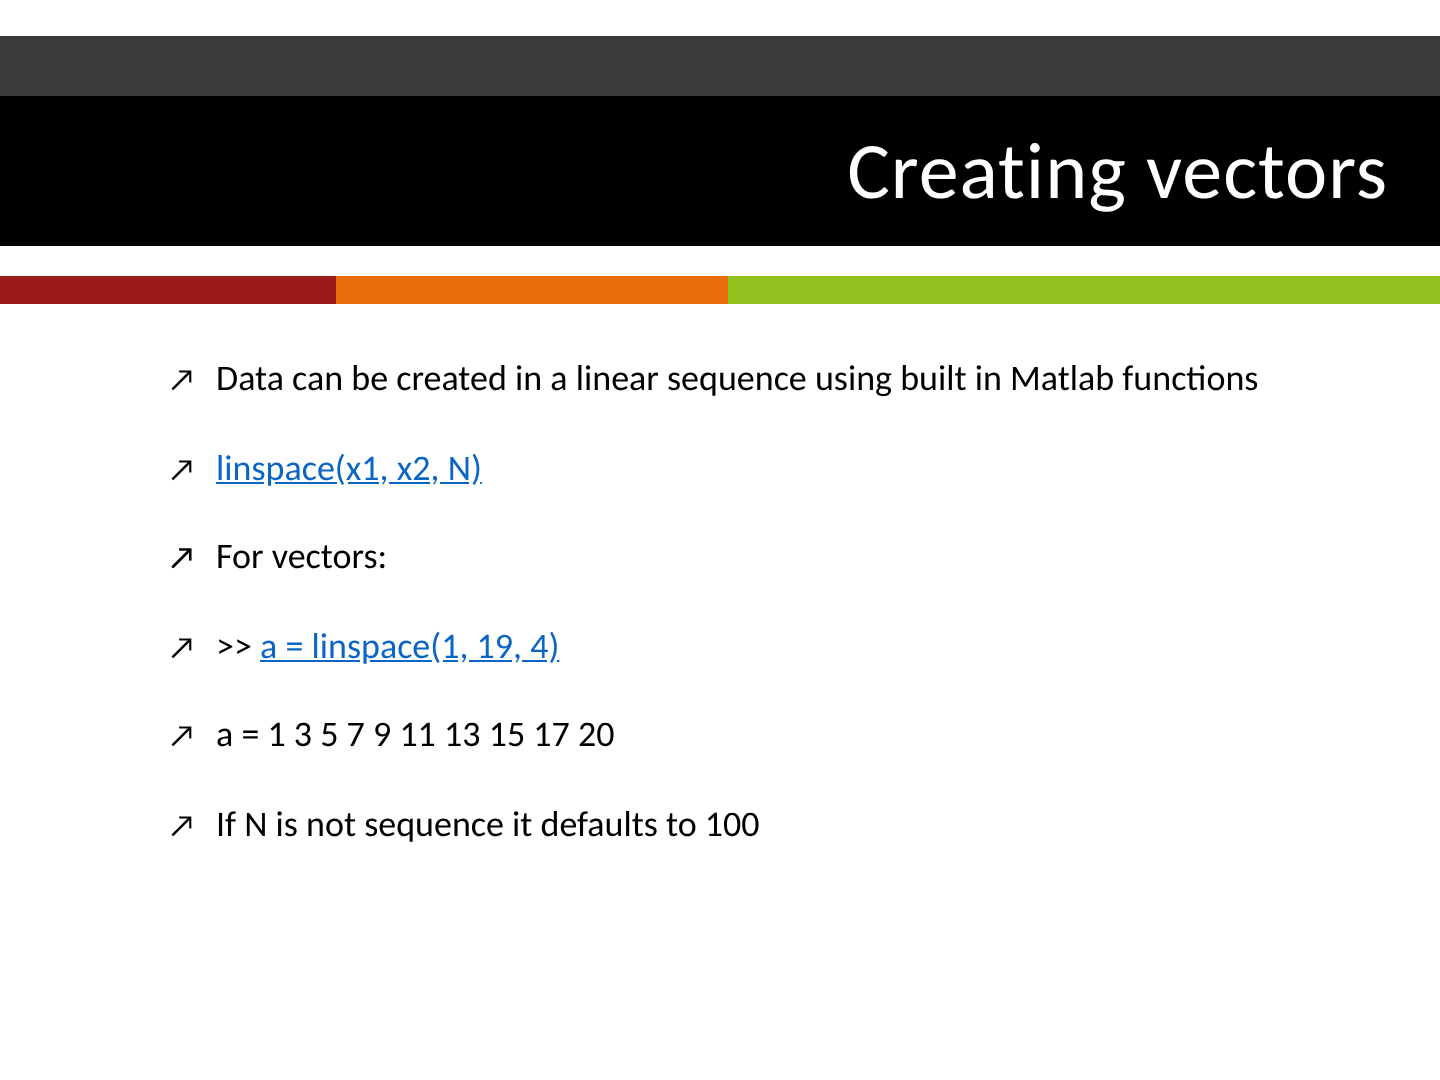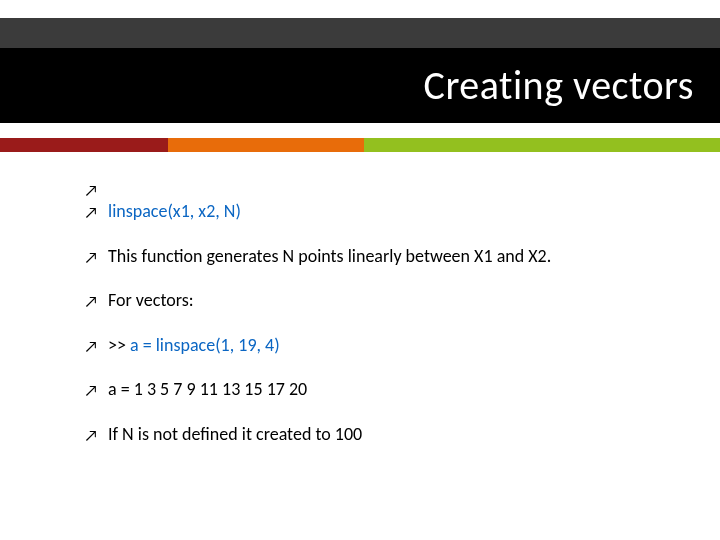--- a/index.html
+++ b/index.html
@@ -8,57 +8,57 @@
   .top-gray { position: absolute; top: 18px; left: 0; width: 100%; height: 30px; background: #3b3b3b; }
   .title-bar { position: absolute; top: 48px; left: 0; width: 100%; height: 75px; background: #000; display: flex; align-items: center; justify-content: flex-end; padding-right: 26px; }
   .title-bar h1 { color: #fff; font-weight: 400; font-size: 40px; letter-spacing: 0.5px; }
   .color-strip { position: absolute; top: 138px; left: 0; width: 100%; height: 14px; display: flex; }
   .cs-a { background: #9a1b1a; flex: 0 0 168px; }
   .cs-b { background: #e86c0a; flex: 0 0 196px; }
   .cs-c { background: #93c01f; flex: 1; }
   .content { position: absolute; top: 178px; left: 108px; right: 30px; }
   .bullet { position: relative; font-size: 18px; color: #000; margin-bottom: 22px; line-height: 1.25; }
   .bullet .arrow { position: absolute; left: -24px; top: 3px; color: #000; font-size: 16px; }
-  .link { color: #0b66c3; }
+  .link { color: #0b66c3; text-decoration: underline; }
 </style>
 </head>
 <body>
 
 <div class="slide">
   <div class="top-gray"></div>
   <div class="title-bar">
     <h1>Creating vectors</h1>
   </div>
   <div class="color-strip">
     <div class="cs-a"></div>
     <div class="cs-b"></div>
     <div class="cs-c"></div>
   </div>
   <div class="content">
     <div class="bullet">
       <span class="arrow">↗</span>
+      <span>Data can be created in a linear sequence using built in Matlab functions</span>
     </div>
     <div class="bullet">
       <span class="arrow">↗</span>
       <span class="link">linspace(x1, x2, N)</span>
     </div>
     <div class="bullet">
       <span class="arrow">↗</span>
-      <span>This function generates N points linearly between X1 and X2.</span>
     </div>
     <div class="bullet">
       <span class="arrow">↗</span>
       <span>For vectors:</span>
     </div>
     <div class="bullet">
       <span class="arrow">↗</span>
       <span>&gt;&gt; </span><span class="link">a = linspace(1, 19, 4)</span>
     </div>
     <div class="bullet">
       <span class="arrow">↗</span>
       <span>a = 1 3 5 7 9 11 13 15 17 20</span>
     </div>
     <div class="bullet">
       <span class="arrow">↗</span>
-      <span>If N is not defined it created to 100</span>
+      <span>If N is not sequence it defaults to 100</span>
     </div>
   </div>
 </div>
 
 </body></html>

